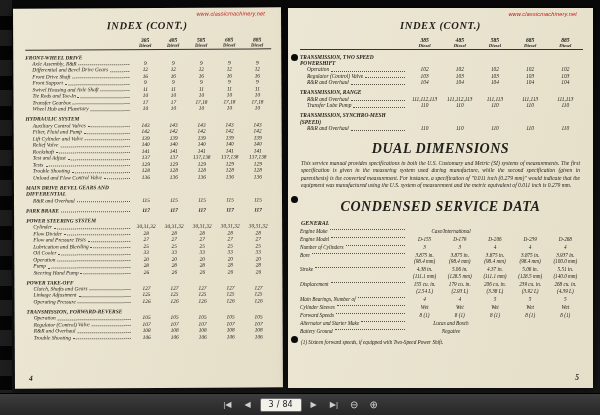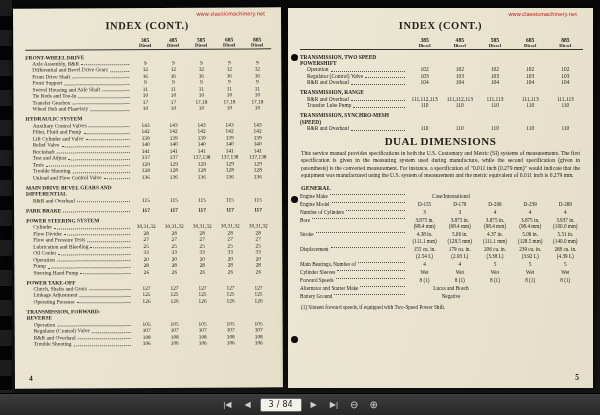--- a/index.html
+++ b/index.html
@@ -1,19 +1,19 @@
 <!DOCTYPE html>
 <html><head>
 <meta charset="utf-8">
 <style>
   * { margin:0; padding:0; box-sizing:border-box; }
   html,body { width:600px; height:415px; overflow:hidden; }
   body { background:#0b0b0b; font-family:"Liberation Serif", serif; }
   .viewer { position:relative; width:600px; height:415px; }
-  .canvas { position:absolute; inset:0 0 22px 0; background:linear-gradient(#090909,#161616); overflow:hidden; }
+  .canvas { position:absolute; inset:0 0 22px 0; background:linear-gradient(#090909,#161616); overflow:hidden;font-style:italic; }
   .film-edge { position:absolute; left:0; top:0; bottom:0; width:12px;
     background:repeating-linear-gradient(180deg,#1e1e1e 0 16px,#030303 16px 30px); opacity:.9; }
 
   .page { position:absolute; top:8px; height:380px; background:linear-gradient(105deg,#ece7d4,#e5dfc9);
     box-shadow:0 0 7px rgba(0,0,0,.85); color:#23211c; overflow:hidden; }
   .page-left  { left:14px;  width:268px; --vw:140px; transform:rotate(-0.3deg); }
   .page-right { left:288px; width:305px; --vw:176px; }
 
   .hole { position:absolute; width:7px; height:7px; border-radius:50%; background:#0a0a0a; left:3px; }
   .hole.h1 { top:46px; } .hole.h2 { top:188px; } .hole.h3 { top:328px; }
@@ -33,21 +33,21 @@
   .rows { margin-top:3px; }
   .row { display:flex; align-items:flex-end; font-size:5.4px; line-height:1.2; }
   .row[data-t="h"], .row[data-t="hv"] { font-weight:700; margin-top:3.5px; }
   .row[data-t="i"] .rlabel { padding-left:7px; }
   .rlabel { flex:0 1 auto; }
   .leader { flex:1 1 4px; border-bottom:1px dotted #565248; margin:0 2px 1px 2px; height:2px; min-width:4px; }
   .row[data-t="h"] .leader { border-bottom:none; }
   .vals { display:flex; width:var(--vw); flex:0 0 var(--vw); }
   .val { width:20%; text-align:center; white-space:pre-line; }
 
-  .section-heading { text-align:center; font-weight:700; font-size:11px; letter-spacing:.5px; margin-top:3px; }
+  .section-heading { text-align:center; font-weight:700; font-size:14px; letter-spacing:.5px; margin-top:9px; }
   .dual-body { font-size:5.6px; line-height:1.35; text-align:justify; margin:3px 13px 0 13px; }
 
   .group-label { font-size:6px; font-weight:700; margin:5px 13px 0 13px; }
   .srows { margin:1px 10px 0 12px; }
   .srow { display:flex; align-items:flex-start; font-size:5.2px; line-height:1.25; margin-top:1.6px; }
   .srow .rlabel { flex:0 1 auto; }
   .svals { display:flex; width:var(--vw); flex:0 0 var(--vw); align-items:flex-start; }
   .spanval { width:100%; text-align:center; }
   .spanval:empty { display:none; }
   .vlist { display:flex; width:100%; }
@@ -689,20 +689,21 @@
                 <span class="val">110</span>
                 <span class="val">110</span>
               </span>
             </div>
           </div>
       </div>
 
       <div class="section-heading">DUAL DIMENSIONS</div>
       <div class="dual-body">This service manual provides specifications in both the U.S. Customary and Metric (SI) systems of measurements. The first specification is given in the measuring system used during manufacture, while the second specification (given in parenthesis) is the converted measurement. For instance, a specification of "0.011 inch (0.279 mm)" would indicate that the equipment was manufactured using the U.S. system of measurement and the metric equivalent of 0.011 inch is 0.279 mm.</div>
 
+      <div class="section-heading">CONDENSED SERVICE DATA</div>
       <div class="group-label">GENERAL</div>
       <div class="srows">
 
       <div class="srow">
             <span class="rlabel">Engine Make</span>
             <span class="leader"></span>
             <span class="svals">
               <span class="spanval">Case/International</span>
               <span class="vlist">
                 

